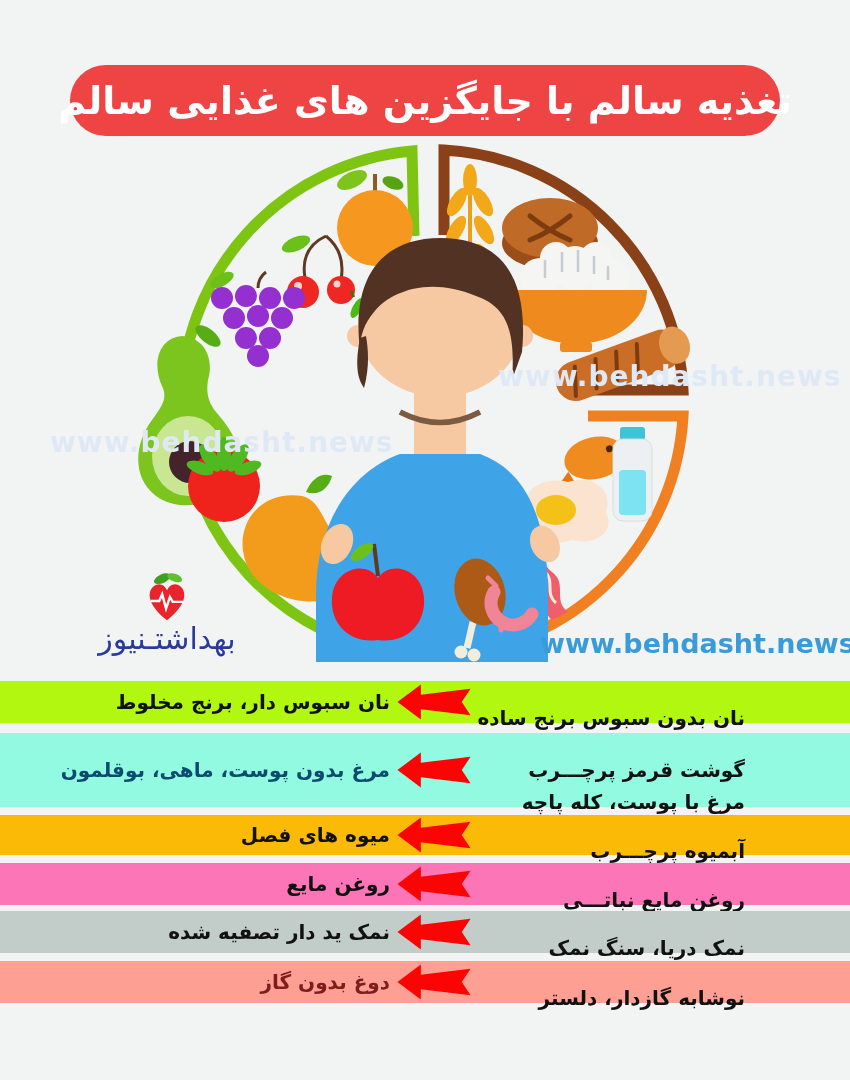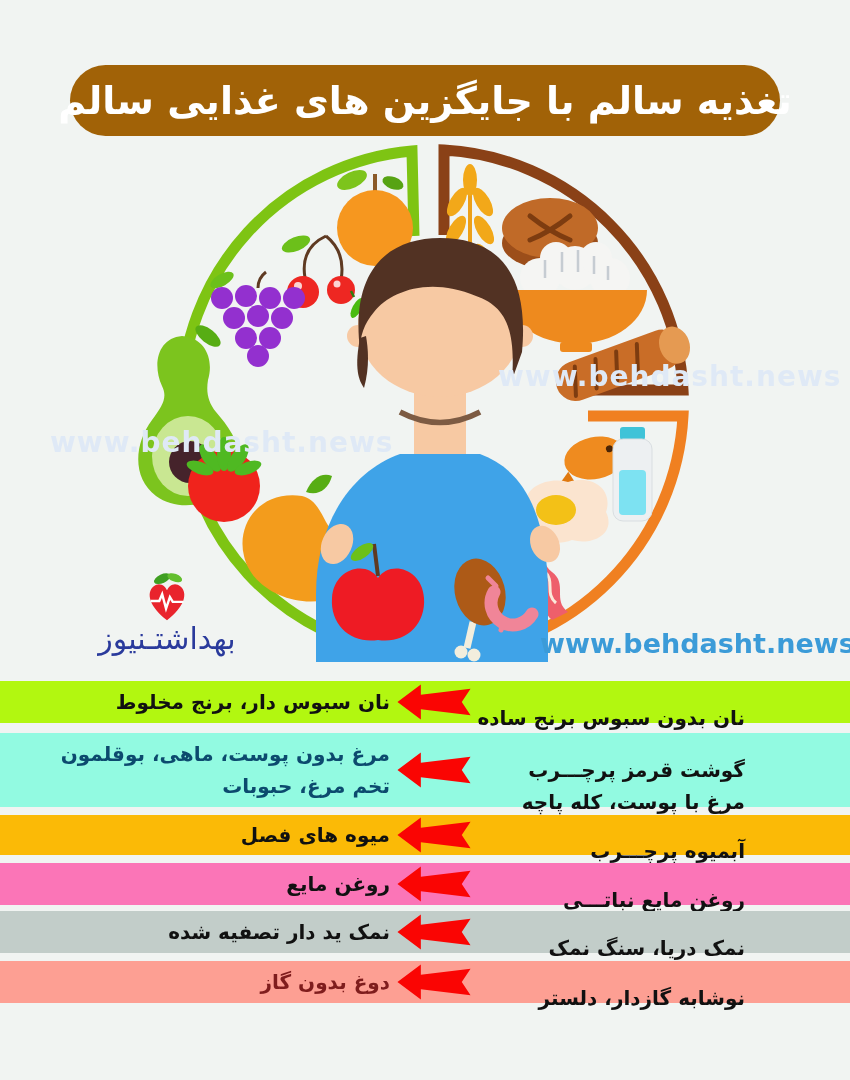--- a/index.html
+++ b/index.html
@@ -31,21 +31,21 @@
   .col.right{right:105px;margin-top:16px;}
   .col.left{right:460px;}
   .arrow-wrap{position:absolute;left:396px;top:50%;transform:translateY(-50%);width:76px;height:38px;}
   .arrow-wrap svg{display:block;width:76px;height:38px;}
 </style>
 </head>
 <body>
 
 <div id="stage" style="background: rgb(241, 244, 242);">
 
-  <div class="banner" style="background: #a16207;">
+  <div class="banner" style="background: #ef4444;">
     <span style="color: rgb(255, 255, 255);">تغذیه سالم با جایگزین های غذایی سالم</span>
   </div>
 
   <svg id="circle-svg" viewBox="0 0 850 540">
 
     <path d="M 414 96 L 412 11 A 253 253 0 0 0 412 515 L 414 430" fill="none" stroke="#7ec413" stroke-width="11"></path>
     <path d="M 444 95 L 444 10 A 253 253 0 0 1 683 250 L 588 250" fill="none" stroke="#8a4117" stroke-width="11"></path>
     <path d="M 588 276 L 683 276 A 253 253 0 0 1 446 515 L 446 430" fill="none" stroke="#f08021" stroke-width="11"></path>
 
     <g>
@@ -212,21 +212,20 @@
       <span>گوشت قرمز پرچـــرب</span>
       <span>مرغ با پوست، کله پاچه</span>
     </div>
     <div class="arrow-wrap">
       <svg viewBox="0 0 100 52">
           <polygon class="arrow-shape" points="0,26 32,2 32,16 100,8 88,26 100,44 32,36 32,50" fill="#fa0503"></polygon>
         </svg>
     </div>
     <div class="col left" style="color: #0c4a6e;">
       <span>مرغ بدون پوست، ماهی، بوقلمون</span>
-      <span>تخم مرغ، حبوبات</span>
     </div>
   </div>
 
   <div class="swap-row" style="top: 815px; height: 40px; background: rgb(251, 186, 6);">
     <div class="col right" style="color: rgb(17, 17, 17);">
         <span>آبمیوه پرچـــرب</span>
       </div>
     <div class="arrow-wrap">
       <svg viewBox="0 0 100 52">
           <polygon class="arrow-shape" points="0,26 32,2 32,16 100,8 88,26 100,44 32,36 32,50" fill="#fa0503"></polygon>

